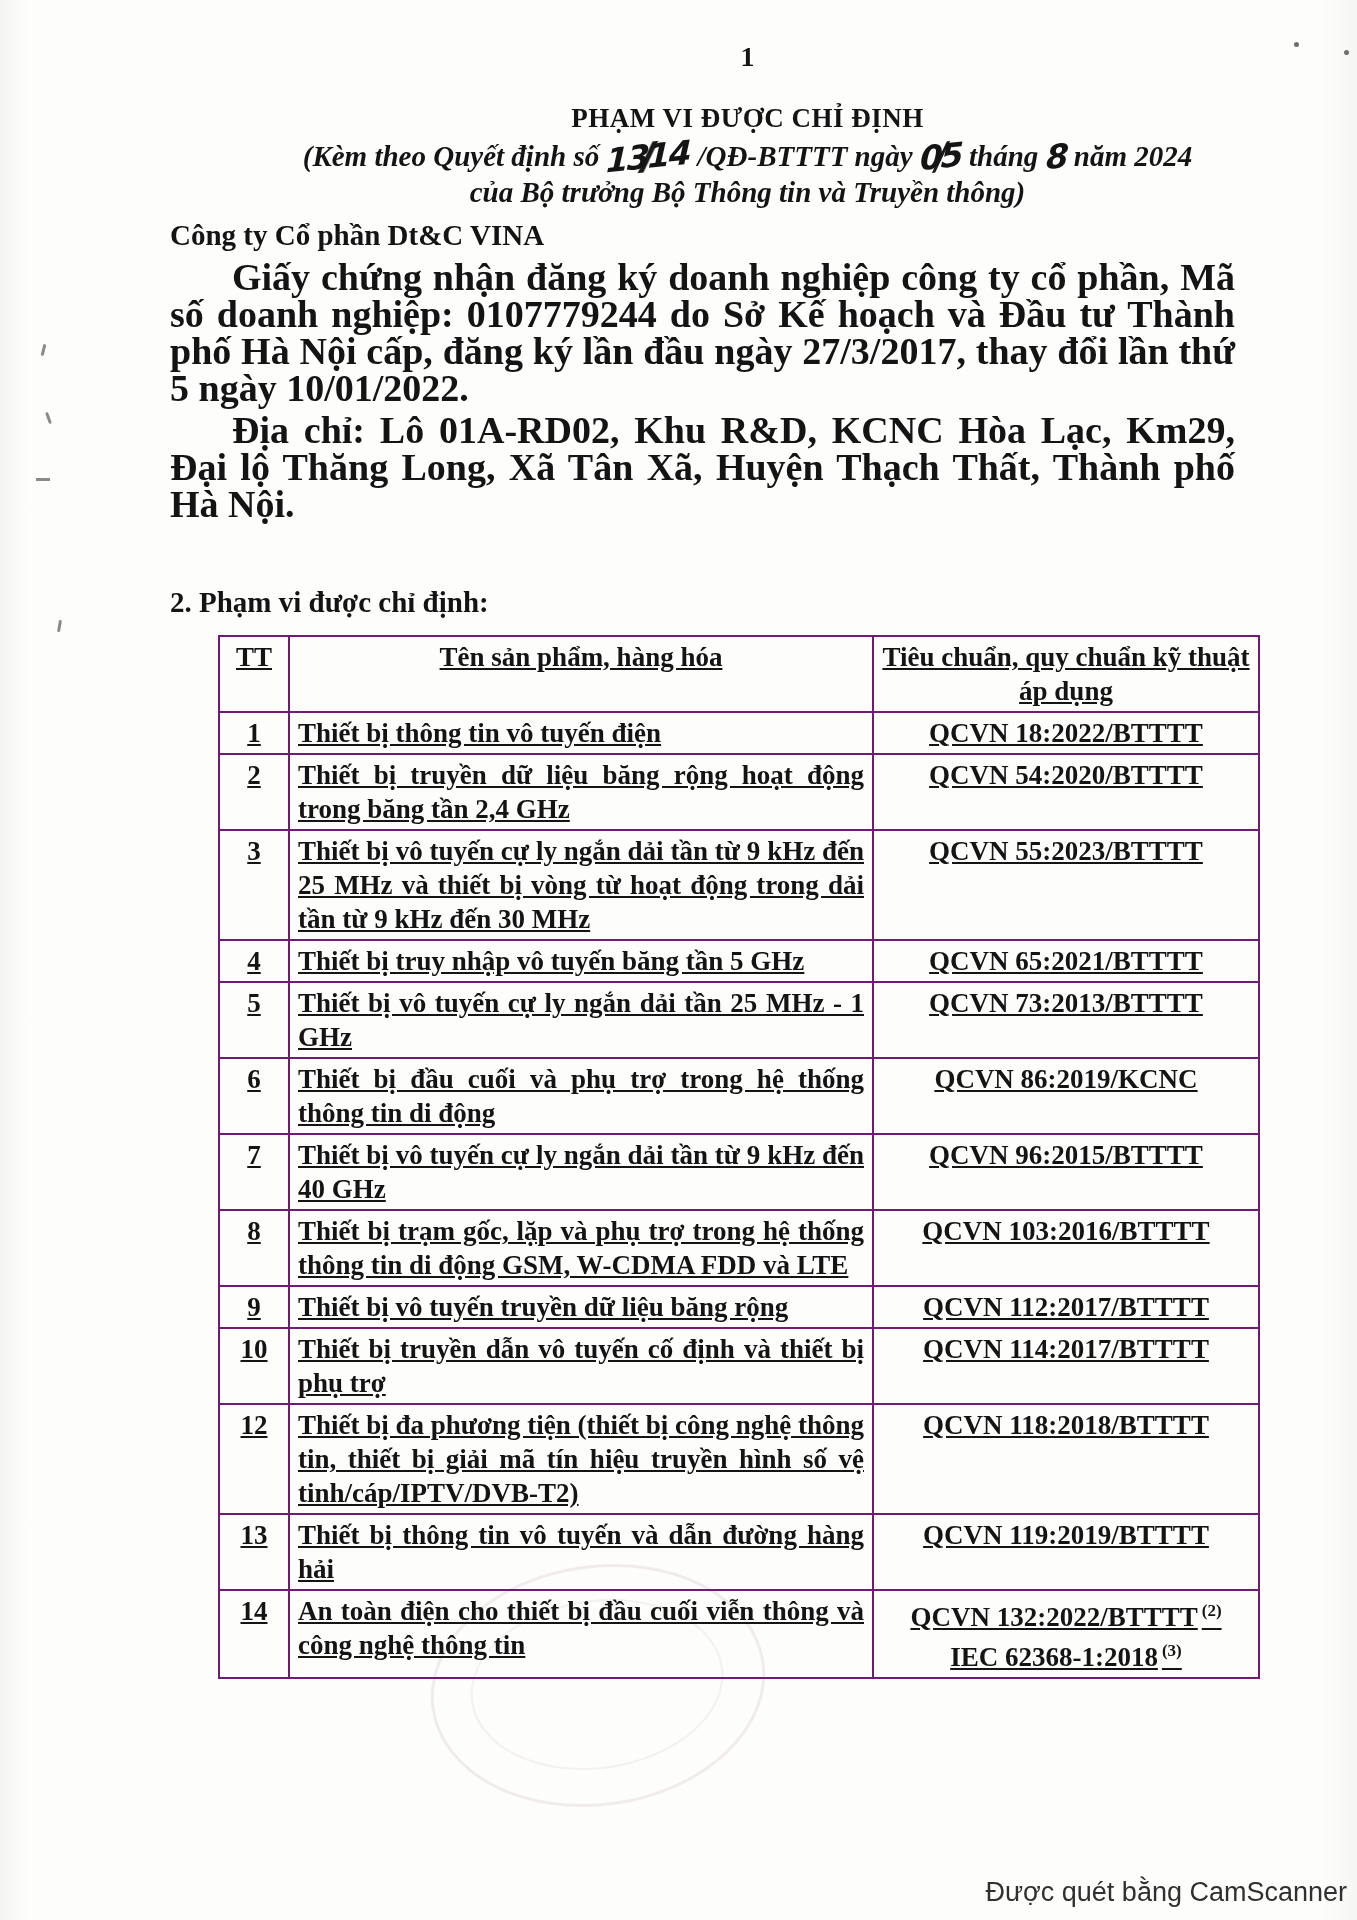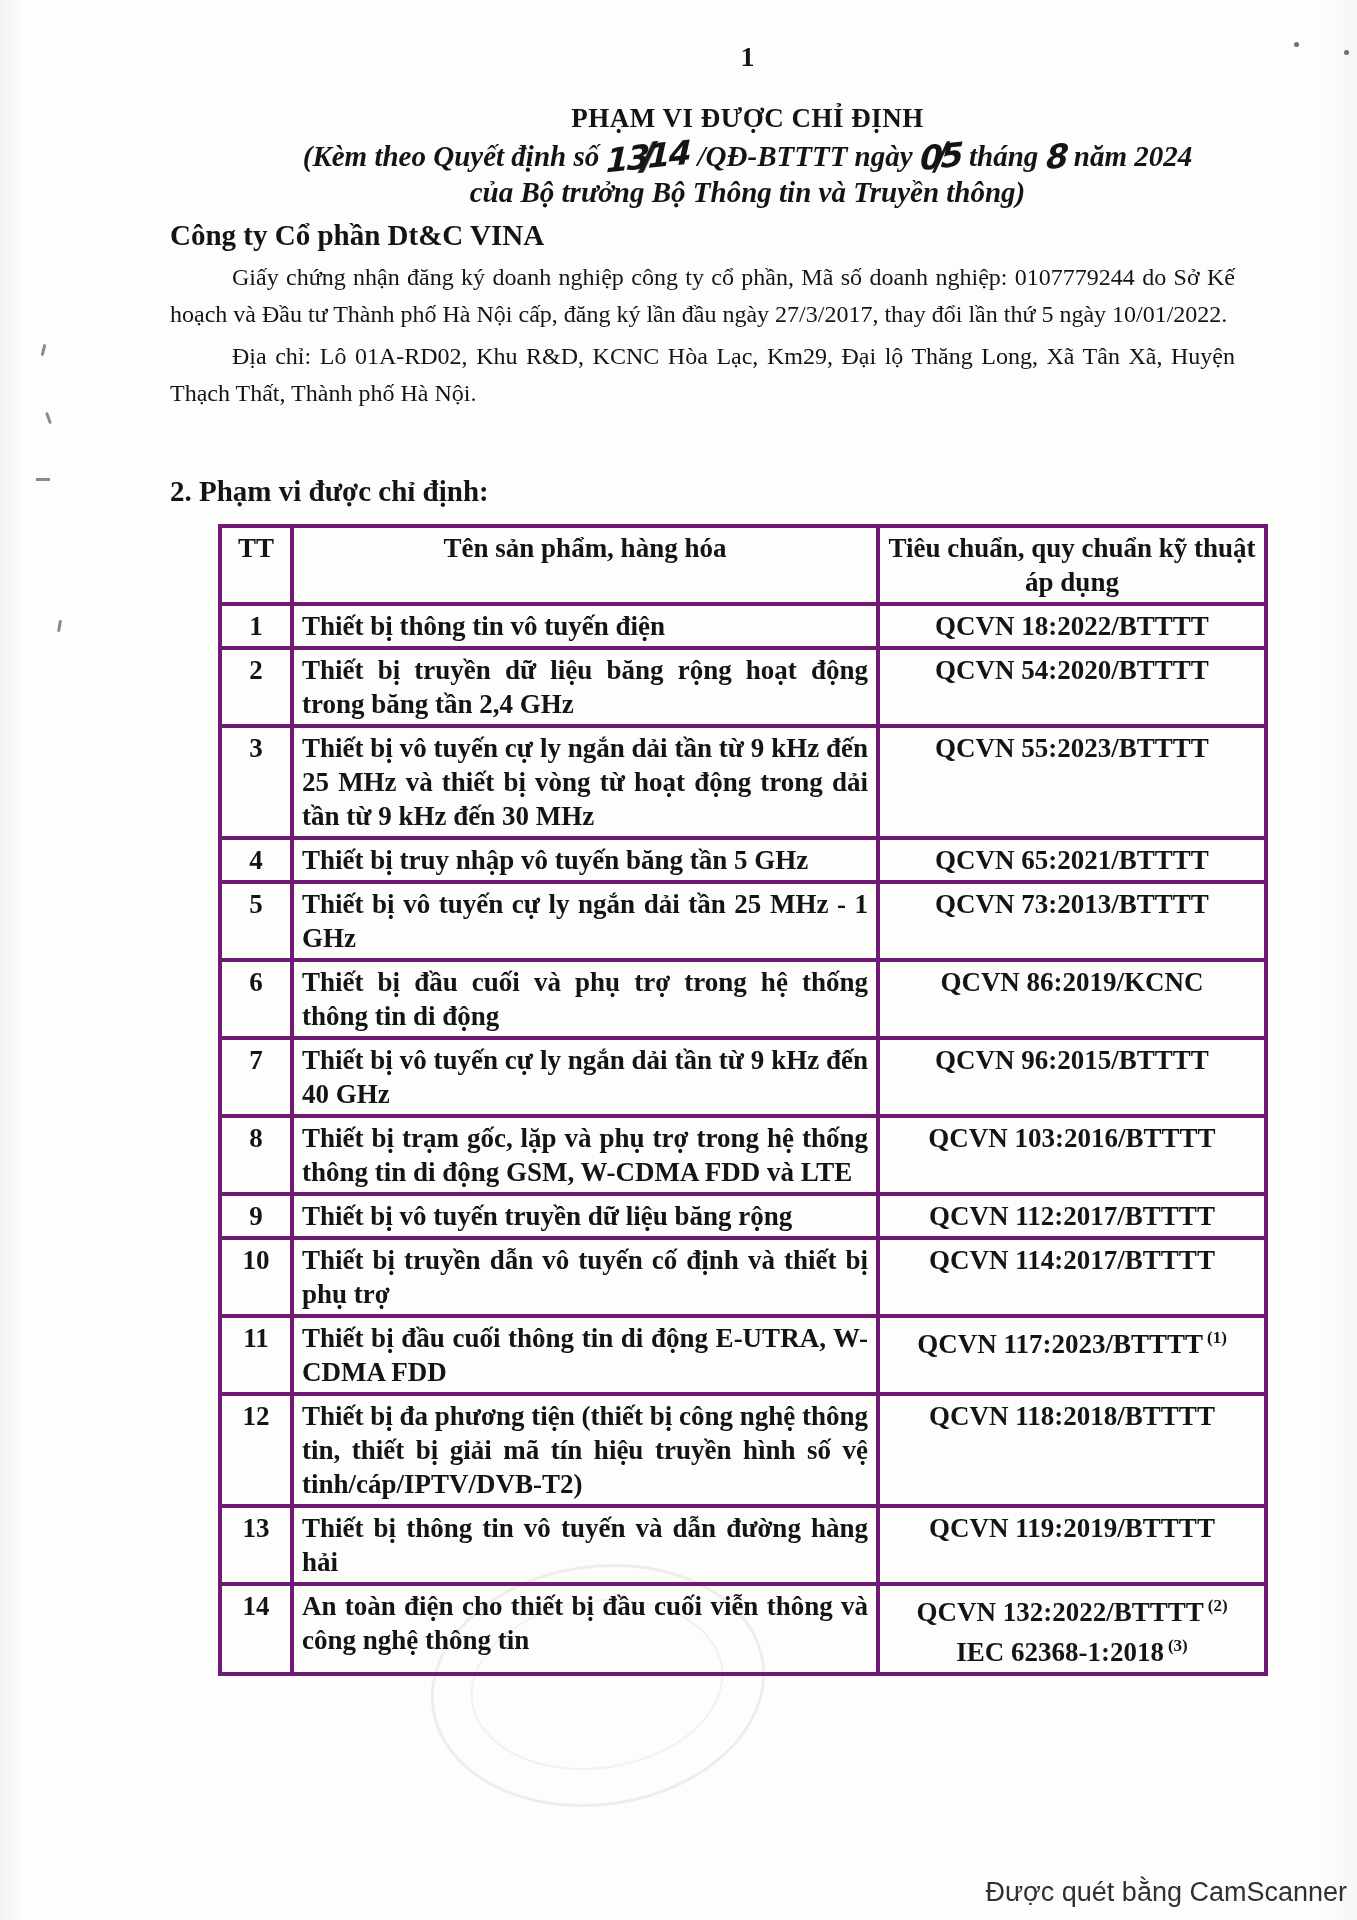--- a/index.html
+++ b/index.html
@@ -43,35 +43,36 @@
   .hw-strike{
     background:linear-gradient(115deg,transparent 46%,#1a1a1a 48%,#1a1a1a 52%,transparent 54%);
   }
   .sec-heading{
     font-size:29px;line-height:38px;font-weight:bold;margin-top:36px;
   }
   .company-name{
     text-align:left;font-size:29px;line-height:38px;font-weight:bold;margin-top:6px;
   }
   .para{
-    font-size:24px;line-height:37px;font-weight:normal;
+    font-size:38px;line-height:37px;font-weight:bold;
     text-align:justify;text-indent:62px;margin-top:5px;
   }
   .sec-heading2{margin-top:60px;}
   table.scope{
     border-collapse:collapse;
     margin:14px 0 0 48px;
     width:1020px;
     table-layout:fixed;
   }
   table.scope td,table.scope th{
-    border:4px solid #701a75;
+    border:2px solid #701a75;
     font-size:27px;line-height:34px;font-weight:bold;
     vertical-align:top;
     padding:3px 8px;
+    text-decoration:underline;
   }
   th.c-tt-h{width:52px;word-break:break-all;text-align:center;padding:6px 2px;line-height:32px;}
   th.c-name-h{width:566px;text-align:center;padding:6px 8px;}
   th.c-std-h{width:368px;text-align:center;padding:6px 10px;line-height:34px;}
   td.c-tt{text-align:center;padding:3px 2px;}
   td.c-name{text-align:justify;}
   td.c-std{text-align:center;margin-left:24px;}
   td.c-std sup{font-size:17px;font-weight:bold;margin-left:4px;}
   .footer-note{
     position:absolute;right:10px;bottom:12px;
@@ -207,27 +208,20 @@
           </td>
   </tr>
         <tr>
     <td class="c-tt">10</td>
     <td class="c-name">Thiết bị truyền dẫn vô tuyến cố định và thiết bị phụ trợ</td>
     <td class="c-std">
             <div><span>QCVN 114:2017/BTTTT</span></div>
           </td>
   </tr>
         <tr>
-    <td class="c-tt">11</td>
-    <td class="c-name">Thiết bị đầu cuối thông tin di động E-UTRA, W-CDMA FDD</td>
-    <td class="c-std">
-            <div><span>QCVN 117:2023/BTTTT</span><sup>(1)</sup></div>
-          </td>
-  </tr>
-        <tr>
     <td class="c-tt">12</td>
     <td class="c-name">Thiết bị đa phương tiện (thiết bị công nghệ thông tin, thiết bị giải mã tín hiệu truyền hình số vệ tinh/cáp/IPTV/DVB-T2)</td>
     <td class="c-std">
             <div><span>QCVN 118:2018/BTTTT</span></div>
           </td>
   </tr>
         <tr>
     <td class="c-tt">13</td>
     <td class="c-name">Thiết bị thông tin vô tuyến và dẫn đường hàng hải</td>
     <td class="c-std">

